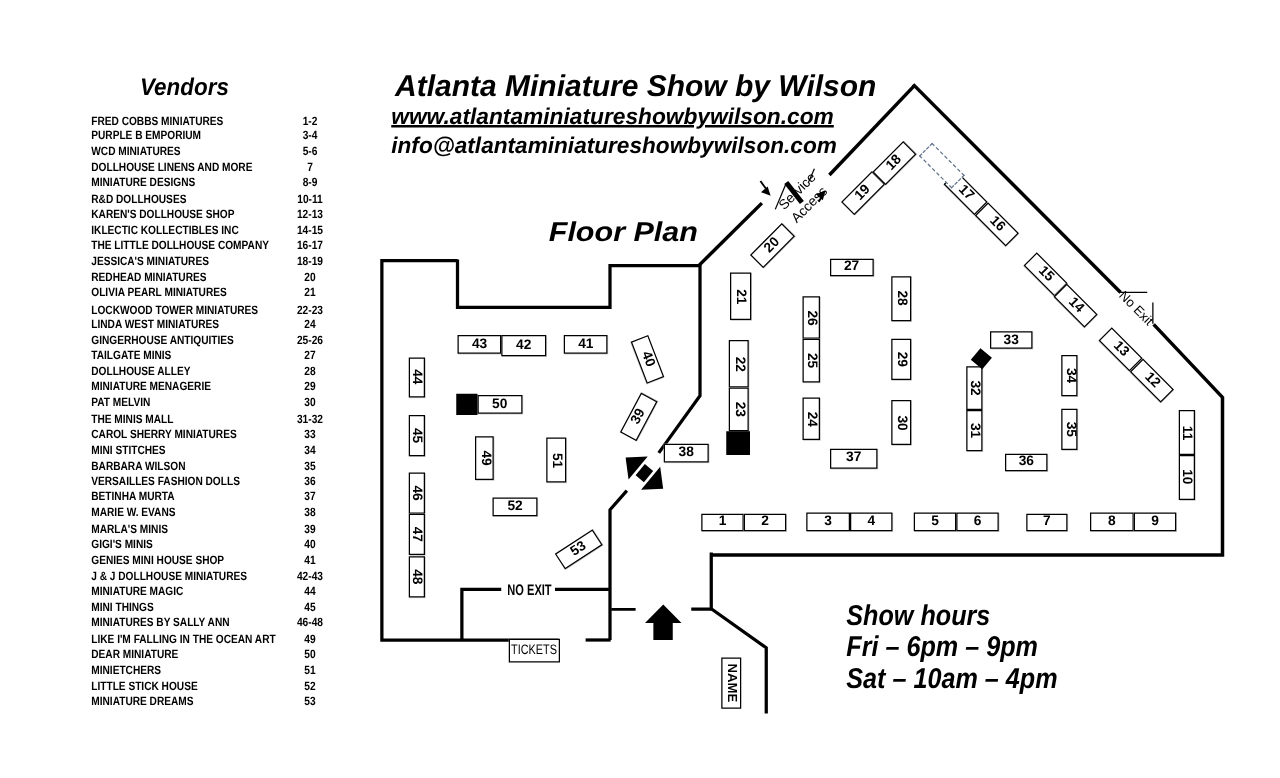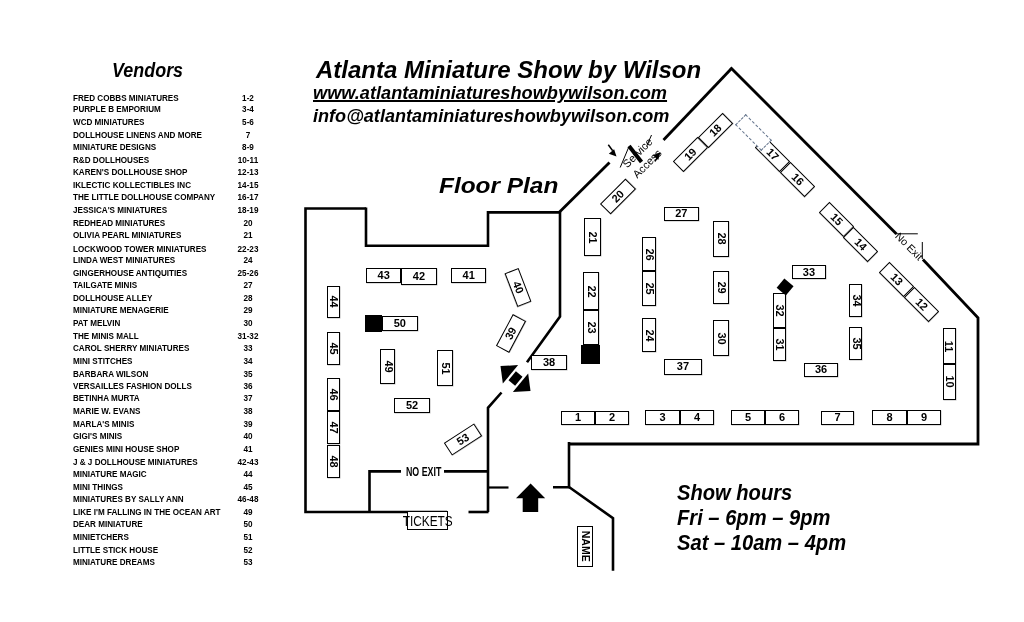--- a/index.html
+++ b/index.html
@@ -243,21 +243,21 @@
 <div style="position:relative;height:12.59px;display:flex;align-items:center">
         <span style="white-space:nowrap;display:inline-block;transform:scaleX(0.845);transform-origin:left center">MINIATURE DREAMS</span>
         <span style="position:absolute;left:147px;width:56px;text-align:center;transform:scaleX(0.85)">53</span>
       </div>
 </div>
 
 <div class="hdr" style="left:676.5px;top:479.9px;font-size:22.9px;line-height:25px;transform:scaleX(0.88)">Show hours<br>Fri – 6pm – 9pm<br>Sat – 10am – 4pm</div>
 
 <div style="position:absolute;left:393px;top:464.8px;width:61px;text-align:center;font-weight:bold;font-size:12.3px;white-space:nowrap"><span style="display:inline-block;transform:scaleX(0.72)">NO EXIT</span></div>
 
-<div class="booth" style="left:407px;top:510.5px;width:41px;height:19.5px;font-weight:normal;font-size:15px;border-width:1.4px;box-shadow:none">
+<div class="booth" style="left:407px;top:510.5px;width:41px;height:19.5px;font-weight:normal;font-size:11px;border-width:1.4px;box-shadow:none">
       <span style="transform:scaleX(0.79)">TICKETS</span>
     </div>
 
 <div class="booth vt" style="left:577px;top:526px;width:16px;height:41px;font-size:10.5px;border-width:1.4px;box-shadow:none">
       <span>NAME</span>
     </div>
 
 <div id="booths">
 
 <div class="booth" style="left:366px;top:268px;width:35.3px;height:14.5px">

